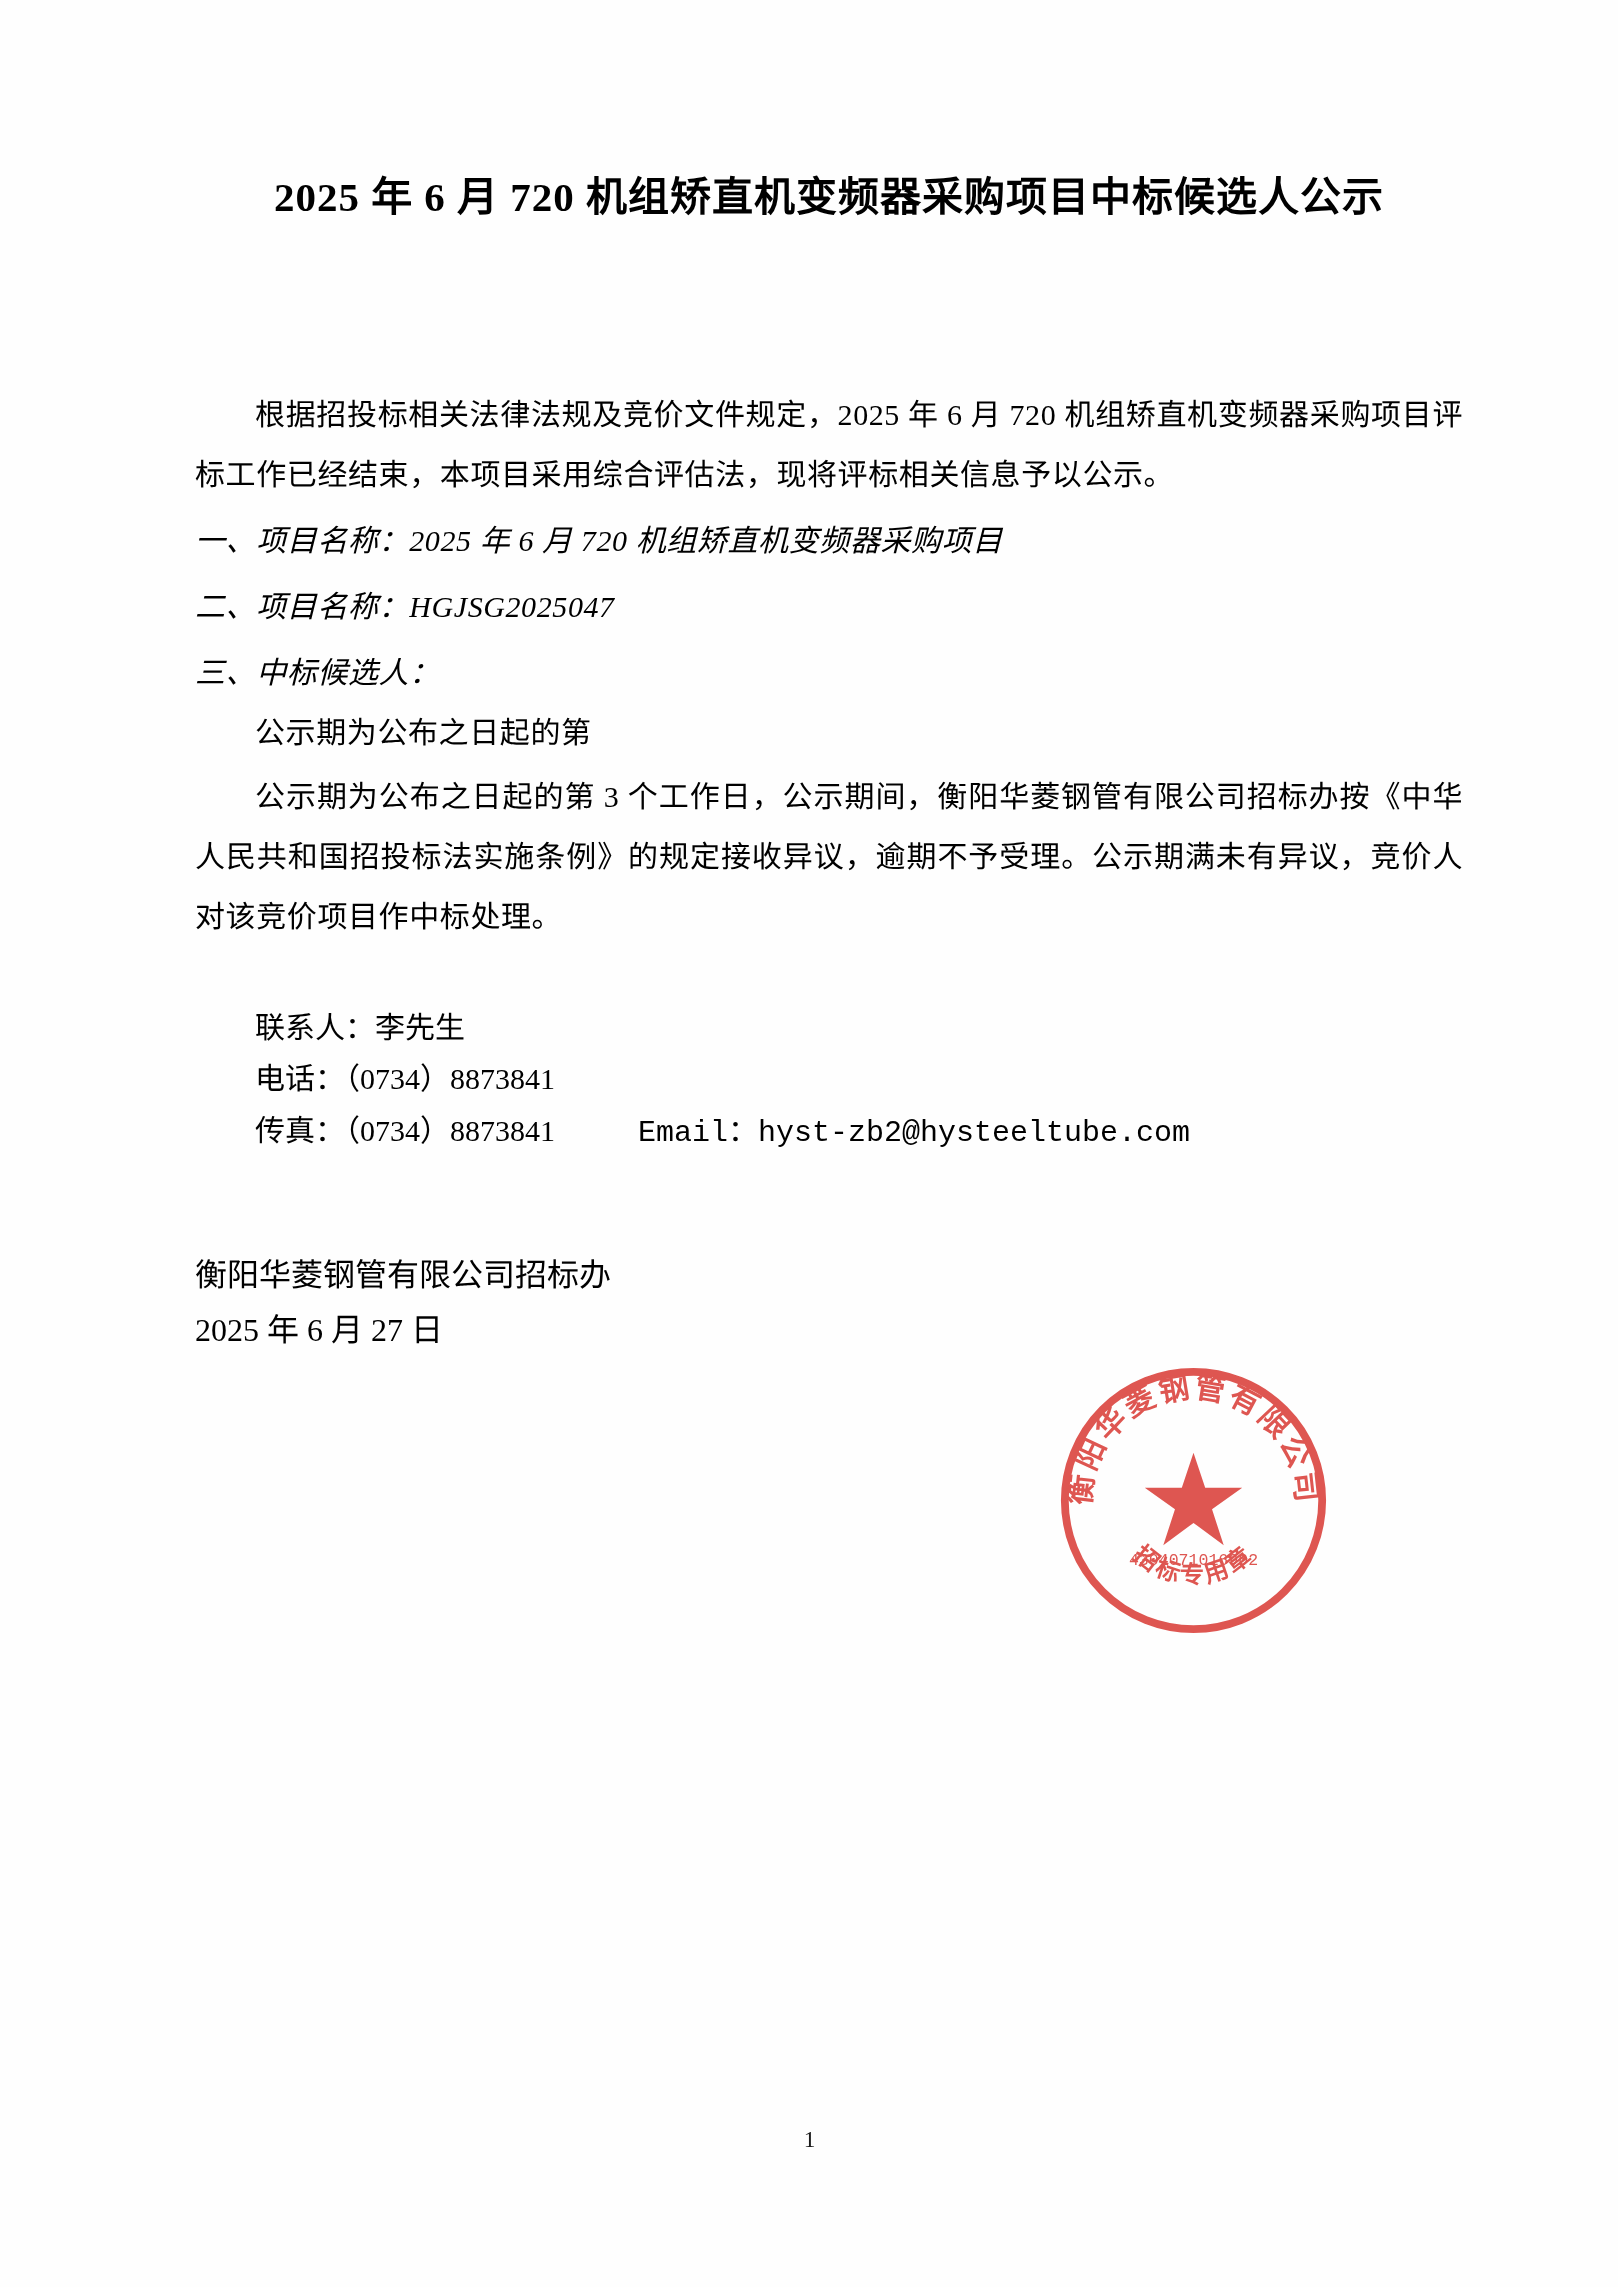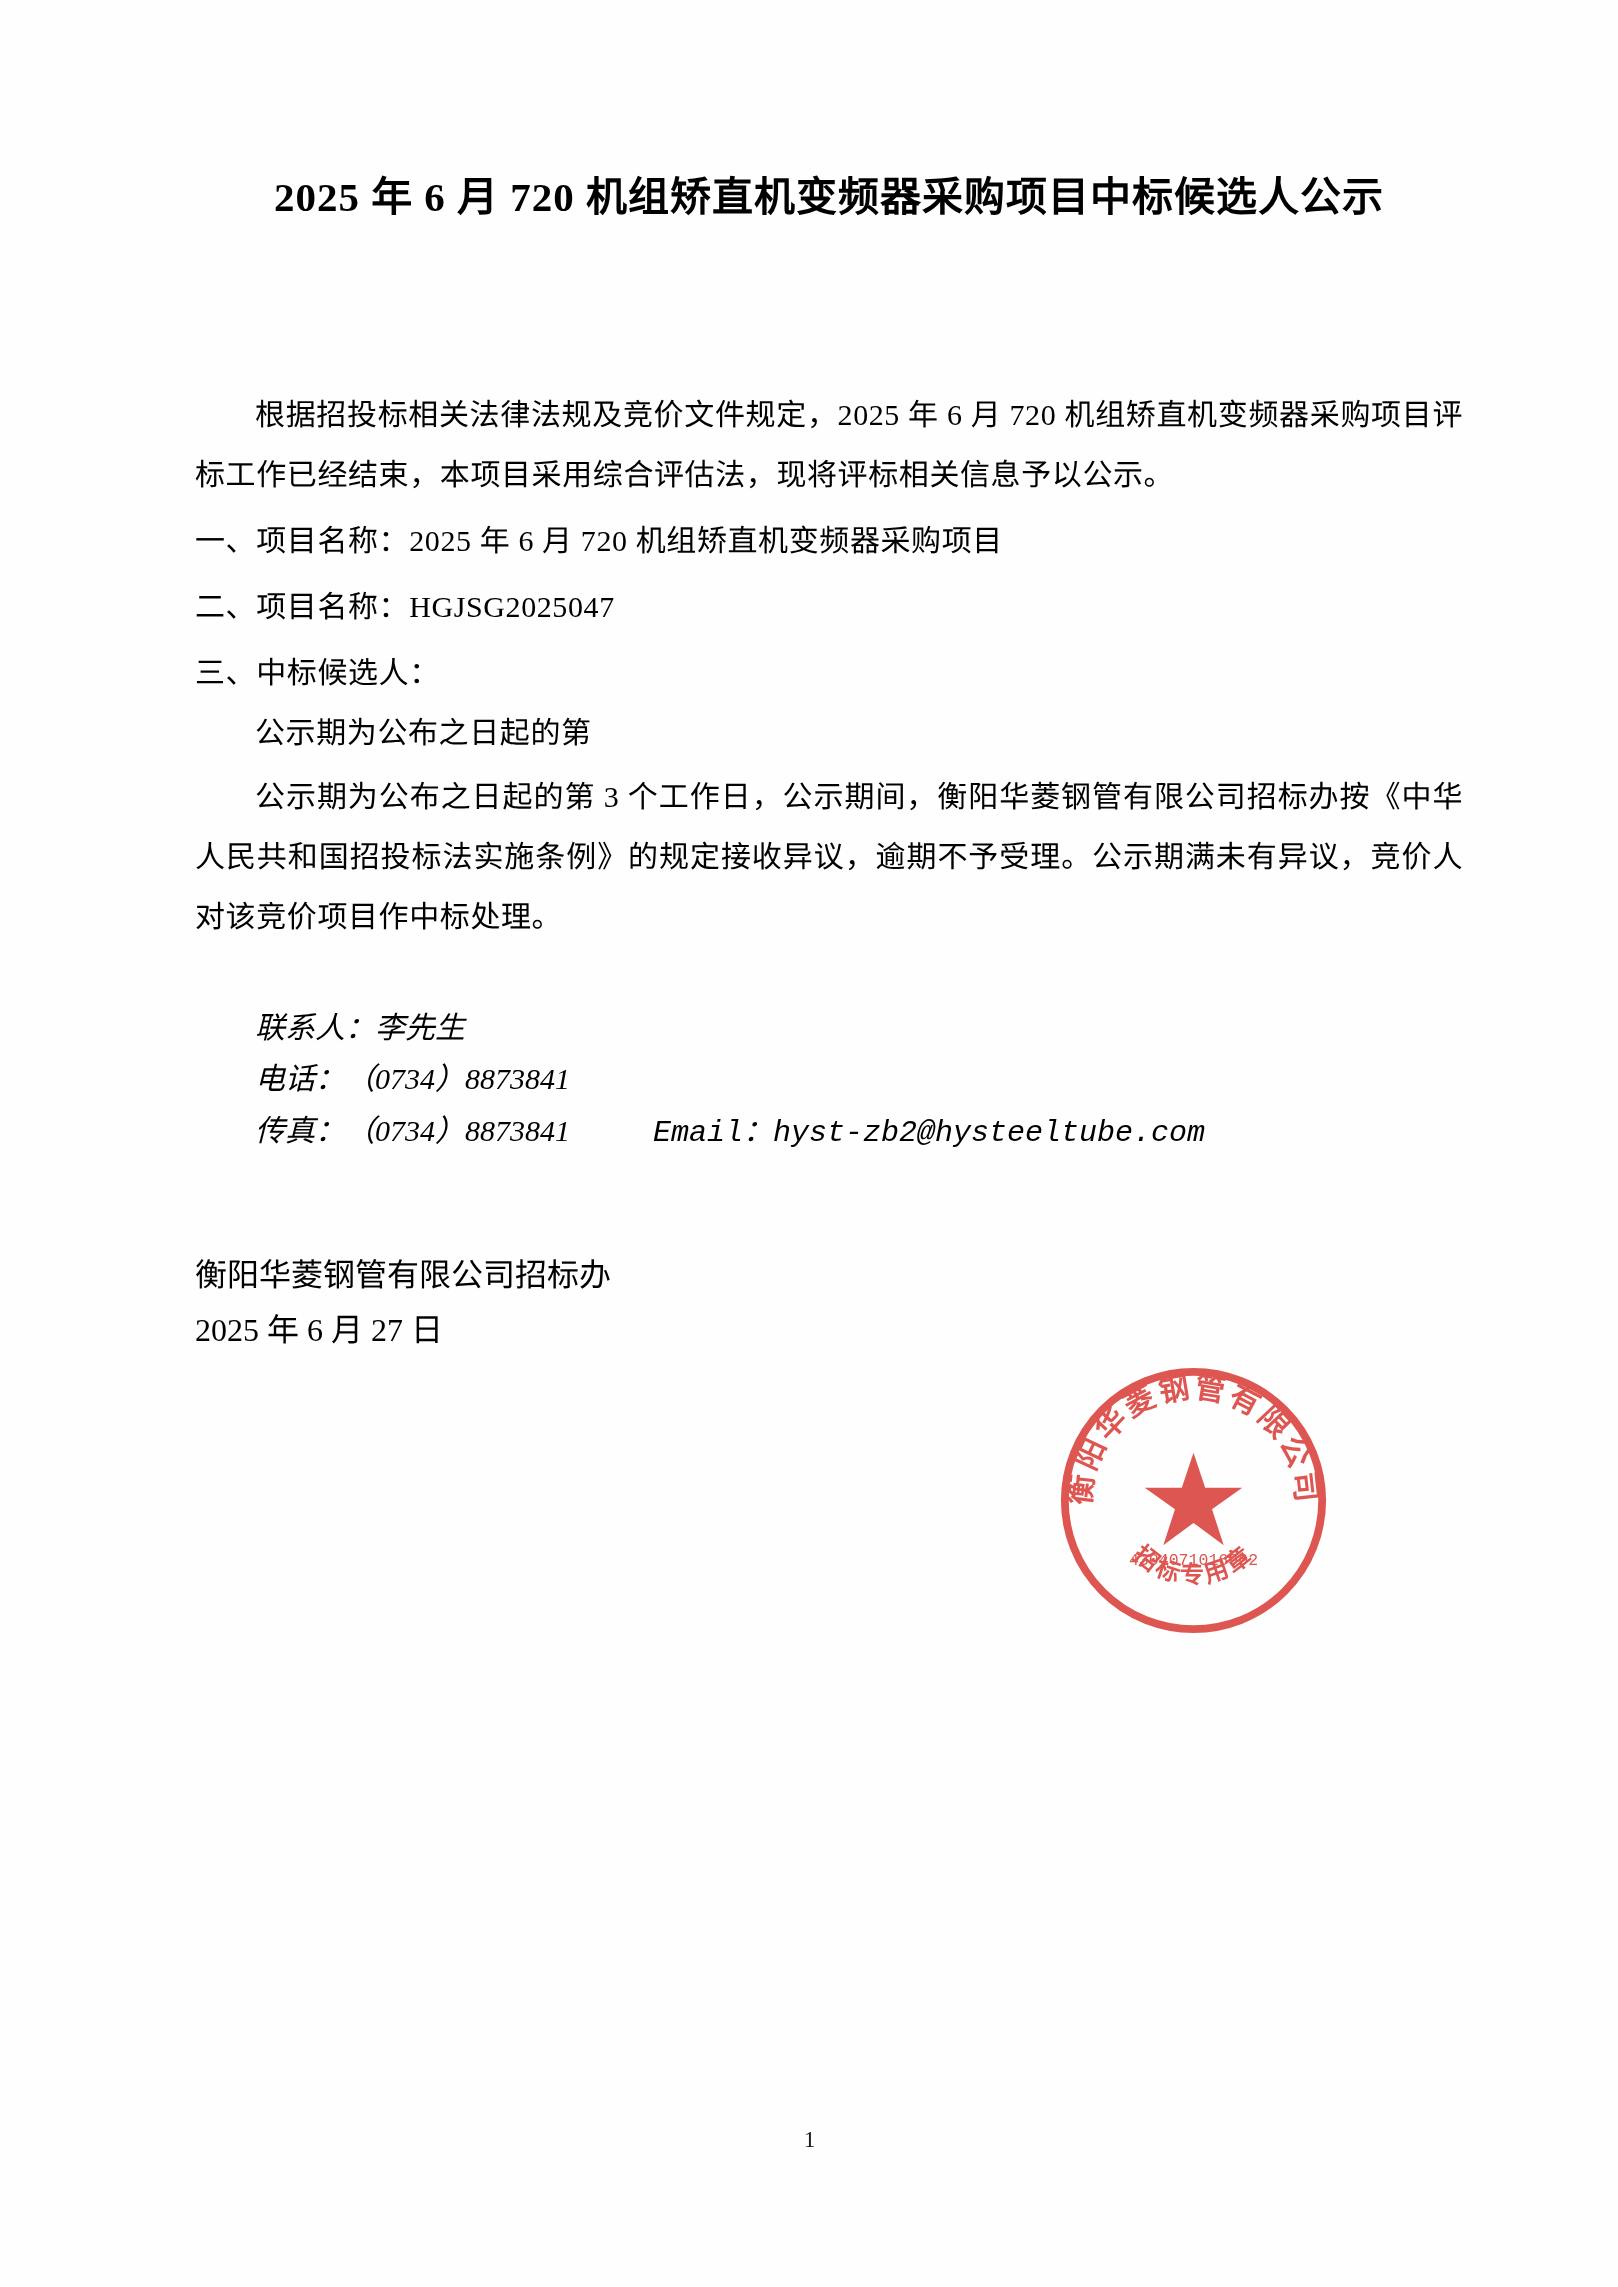--- a/index.html
+++ b/index.html
@@ -48,20 +48,21 @@
 
   .para-indent {
     text-indent: 60px;
     text-align: justify;
     text-justify: inter-ideograph;
   }
 
   .list-line {
     margin-top: 5.9px;
     white-space: nowrap;
+    font-style: italic;
   }
 
   .sub-indent {
     text-indent: 60px;
     white-space: nowrap;
   }
 
   .para-block {
     margin-top: 3.9px;
     text-align: justify;
@@ -75,21 +76,20 @@
   }
 
   .contact-block {
     margin-top: 55px;
     font-size: 30px;
     line-height: 1.72;
   }
   .contact-line {
     text-indent: 60px;
     white-space: nowrap;
-    font-style: italic;
   }
   .contact-line .gap {
     display: inline-block;
     width: 68px;
   }
 
   .signature {
     margin-top: 88px;
     text-align: left;
     padding-right: 57px;

